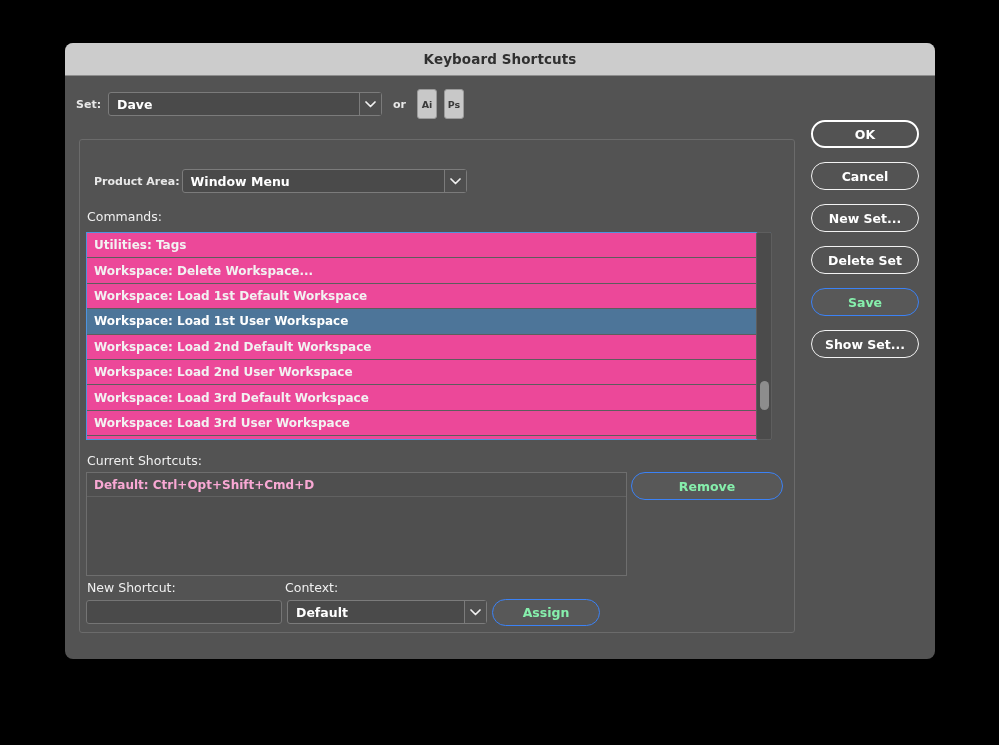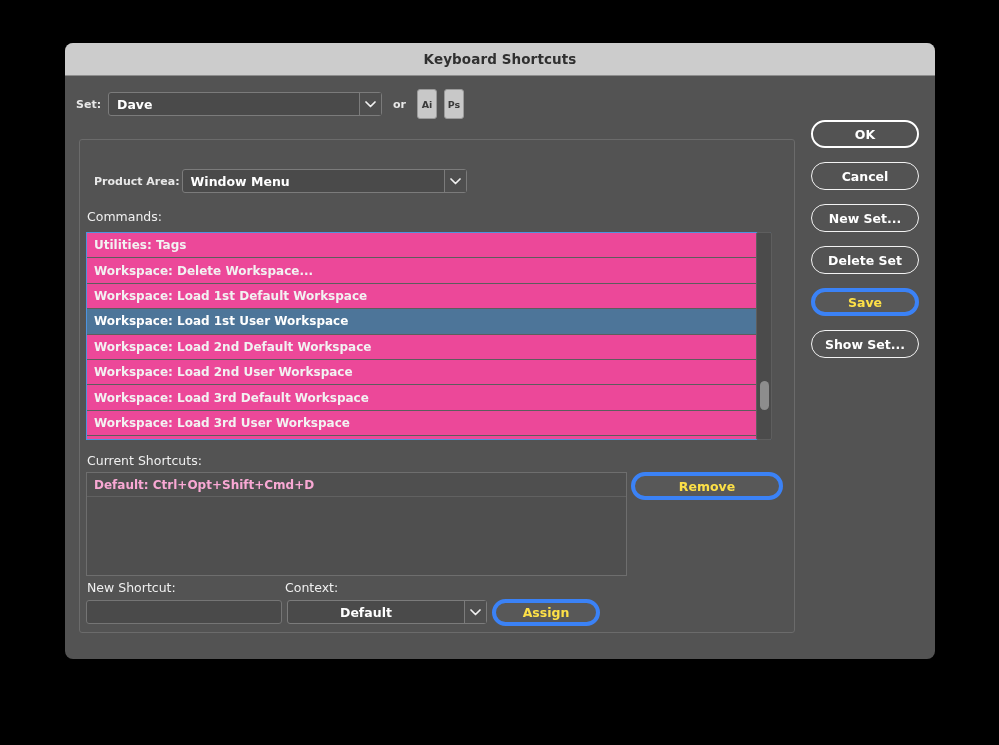--- a/index.html
+++ b/index.html
@@ -192,38 +192,38 @@
     font-weight: bold;
     padding: 0 7px;
     outline: none;
     font-family: "DejaVu Sans", "Liberation Sans", sans-serif;
   }
   #ctx-combo {
     position: absolute;
     left: 222px; top: 524px;
     width: 200px;
   }
-  #ctx-combo .value { flex: 1; margin-left: 44px; }
+  #ctx-combo .value { flex: 1; }
 
   
   .pill {
     border-radius: 14px;
     border: 1px solid #f2f2f2;
     background: transparent;
     color: #ffffff;
     font-size: 12.5px;
     font-weight: bold;
     display: flex; align-items: center; justify-content: center;
     white-space: nowrap;
     font-family: "DejaVu Sans", "Liberation Sans", sans-serif;
   }
   .pill.default { border: 2px solid #ffffff; }
   .pill.disabled {
-    border: 4px solid #3b82f6;
-    color: #fde047;
+    border: 1px solid #3b82f6;
+    color: #86efac;
     background: #585858;
   }
 
   #btn-col {
     position: absolute;
     left: 746px; top: 44px;
     width: 108px;
   }
   #btn-col .pill {
     width: 108px; height: 28px;

